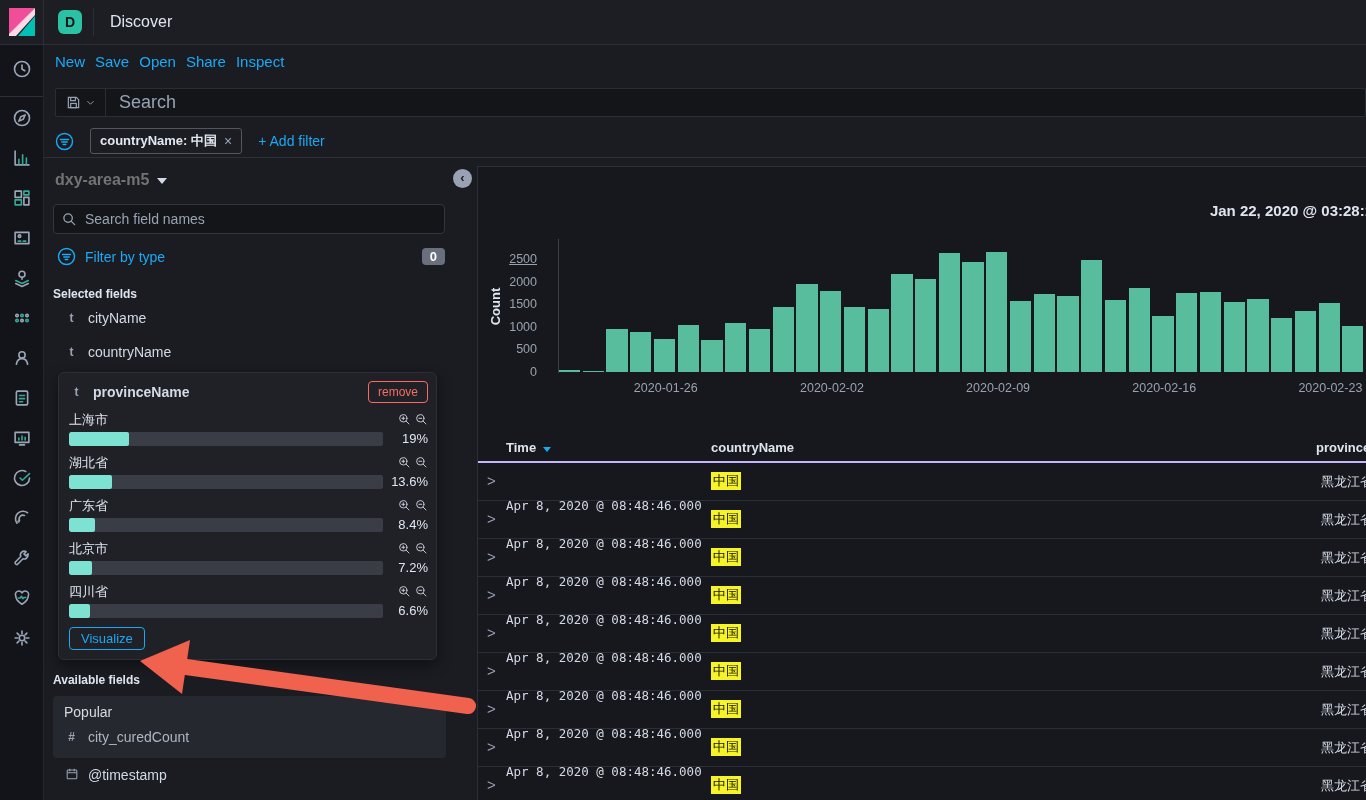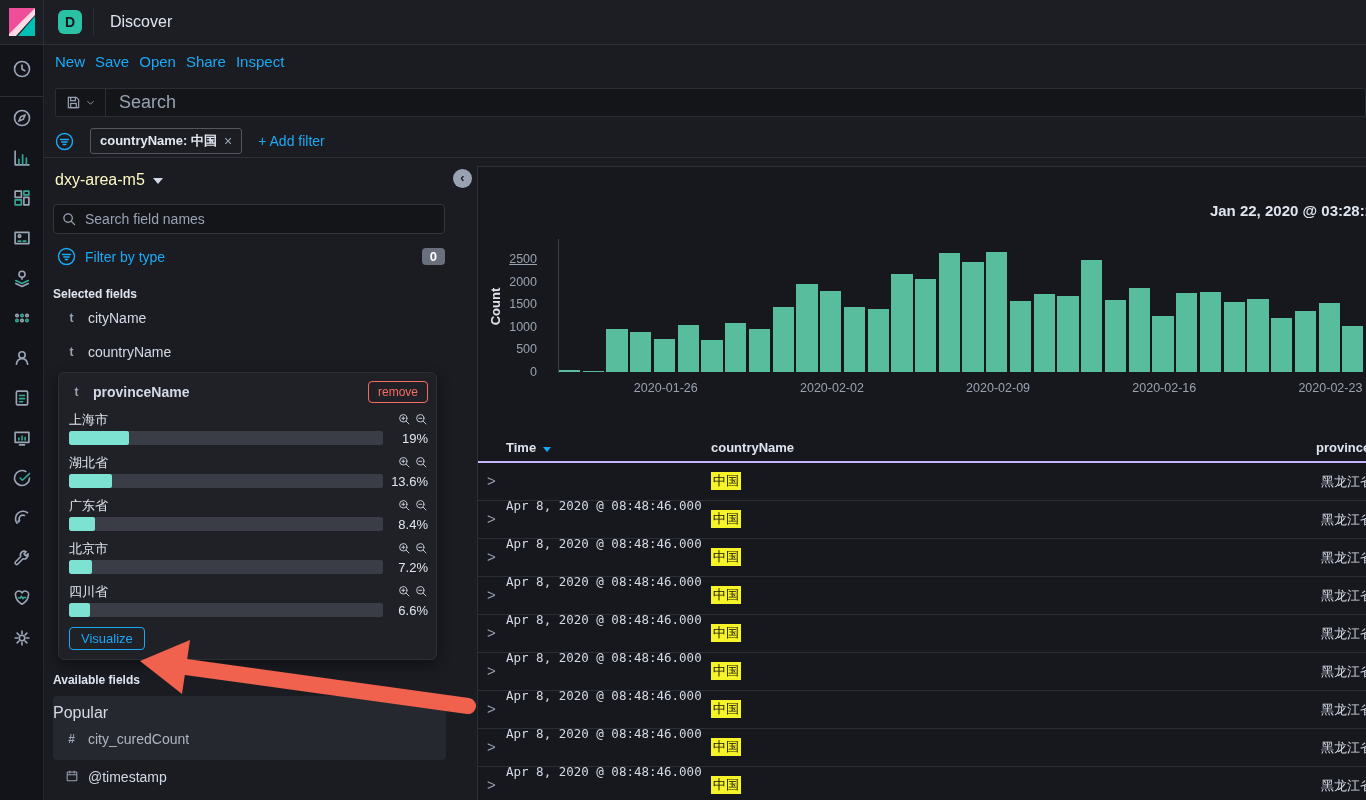--- a/index.html
+++ b/index.html
@@ -45,21 +45,21 @@
   .filter-chip { display:flex; align-items:center; gap:7px; background:#1b1d23; border:1px solid #53565e;
                  border-radius:3px; height:26px; padding:0 9px; cursor:pointer; }
   .filter-chip .chip-label { font-size:13px; font-weight:600; color:#e3e8f0; }
   .filter-chip .chip-x { color:#9aa5b6; font-size:14px; cursor:pointer; }
   .add-filter { color:#1ba9f5; font-size:14px; text-decoration:none; cursor:pointer; }
   .content-divider { position:absolute; top:157px; left:44px; right:0; height:1px; background:#2c2f37; }
 
   
   .sidebar { position:absolute; top:158px; left:44px; width:433px; bottom:0; padding:13px 32px 0 9px; overflow:hidden; }
   .idx-row { display:flex; align-items:center; gap:8px; cursor:pointer; margin-left:2px; }
-  .idx-name { font-size:16px; font-weight:400; color:#fef9c3; }
+  .idx-name { font-size:16px; font-weight:700; color:#737373; }
   .chev-down { width:0; height:0; border-left:5px solid transparent; border-right:5px solid transparent;
                border-top:6px solid #d4dae5; margin-top:2px; }
   .field-search { margin-top:15px; height:30px; background:#141519; border:1px solid #32353d; border-radius:4px;
                   display:flex; align-items:center; padding:0 8px; }
   .field-search svg { stroke:#98a2b3; fill:none; stroke-width:1.4; stroke-linecap:round; flex:0 0 auto; }
   .field-search input { flex:1; background:transparent; border:none; outline:none; color:#d4dae5;
                         font-size:14px; margin-left:8px; font-family:inherit; }
   .field-search input::placeholder { color:#98a2b3; }
   .type-row { margin-top:13px; display:flex; align-items:center; }
   .type-row .filter-circle { margin-left:4px; }
@@ -80,29 +80,29 @@
   .pop-head .f-name { font-weight:700; }
   .remove-btn { margin-left:auto; border:1px solid #f86b63; color:#f86b63; background:transparent;
                 border-radius:4px; font-size:12px; padding:3px 9px; cursor:pointer; font-family:inherit; }
   .pop-summary { margin-top:13px; font-size:13px; color:#bcc4d0; }
   .pop-summary a { color:#1ba9f5; text-decoration:none; cursor:pointer; }
   .stat-row { margin-top:8px; }
   .stat-top { display:flex; align-items:center; height:17px; }
   .stat-label { font-size:13px; color:#dfe5ef; }
   .stat-zoom { margin-left:auto; display:flex; gap:4px; }
   .stat-zoom svg { stroke:#c7cdd8; fill:none; stroke-width:1.2; stroke-linecap:round; cursor:pointer; }
-  .stat-barline { display:flex; align-items:flex-start; margin-top:3px; }
+  .stat-barline { display:flex; align-items:flex-end; margin-top:3px; }
   .stat-track { width:314px; height:14px; background:#3a3d45; border-radius:2px; overflow:hidden; }
   .stat-fill { height:100%; background:#7de2d1; border-radius:2px; }
   .stat-pct { flex:1; text-align:right; font-size:13px; color:#dfe5ef; }
   .visualize-btn { margin-top:9px; border:1px solid #1ba9f5; color:#1ba9f5; background:transparent;
                    border-radius:4px; font-size:13px; padding:3px 11px; cursor:pointer; font-family:inherit; }
   .avail-label { margin-top:13px; }
   .popular-box { margin-top:9px; margin-right:-1px; background:#26282f; border-radius:4px; padding:8px 0 6px 0; }
-  .popular-title { font-size:16px; color:#d4dae5; }
+  .popular-title { font-size:14px; color:#d4dae5; margin-left:11px; }
   .popular-box .field-item { height:30px; margin-top:2px; }
   .popular-box .f-name { color:#aeb6c2; }
   .cal-icon, .hash-icon { color:#98a2b3; }
   .field-item svg { stroke:#98a2b3; fill:none; stroke-width:1.2; }
 
   
   .collapse-btn { position:absolute; top:169px; left:453px; width:19px; height:19px; border-radius:50%;
                   background:#98a2b3; color:#1a1c22; font-weight:700; font-size:13px; line-height:17px;
                   text-align:center; cursor:pointer; z-index:6; }
 

